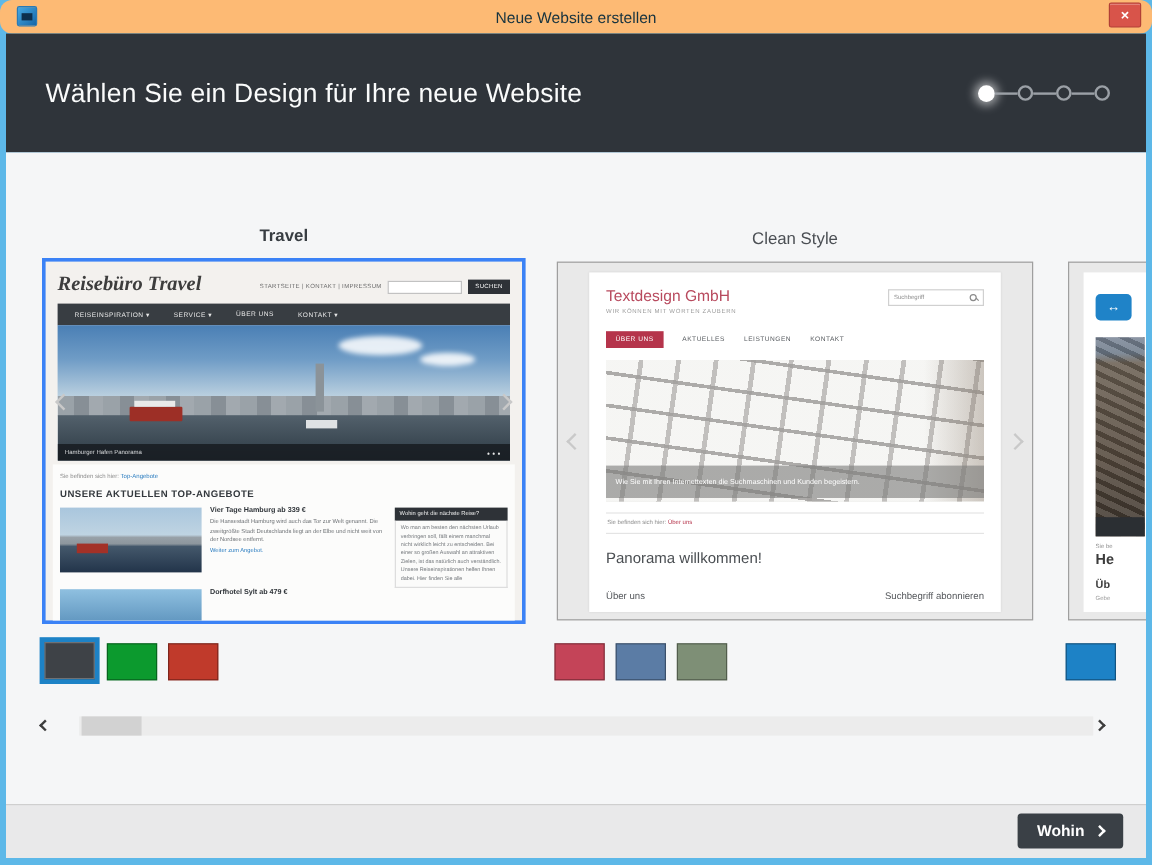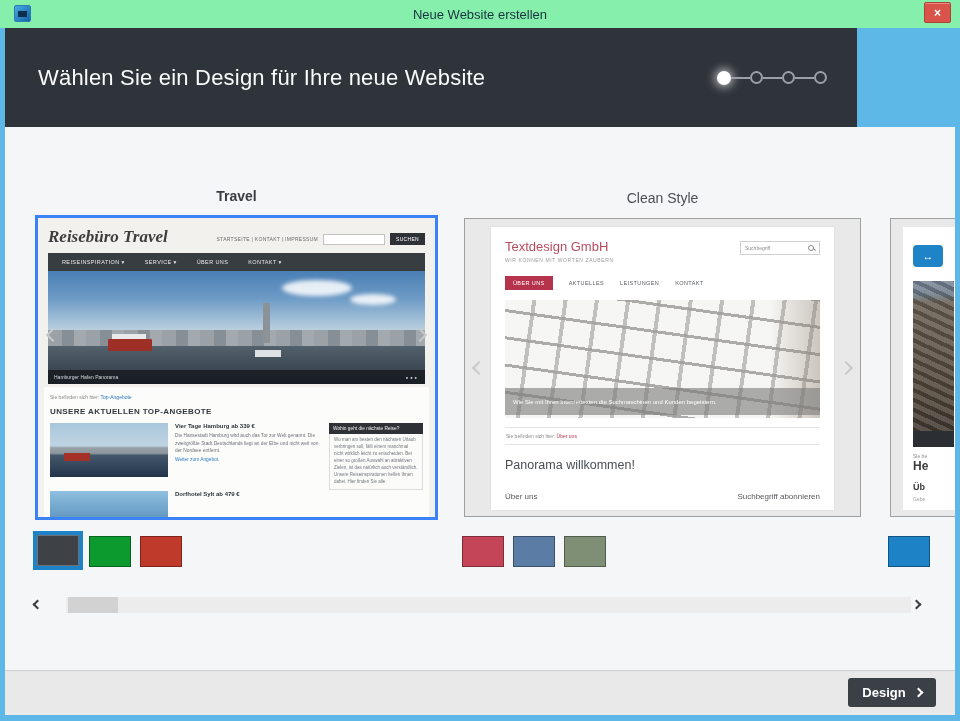--- a/index.html
+++ b/index.html
@@ -1,32 +1,32 @@
 <!DOCTYPE html>
 <html><head>
 <meta charset="utf-8">
 <style>
   * { margin:0; padding:0; box-sizing:border-box; }
   html,body { width:960px; height:721px; font-family:"Liberation Sans",sans-serif; }
   .window { position:relative; width:960px; height:721px; background:#5db8e8; overflow:hidden; }
 
   
-  .titlebar { position:absolute; left:0; top:0; width:960px; height:28px; background:#86efac;
-              display:flex; align-items:center; justify-content:center; }
+  .titlebar { position:absolute; left:0; top:0; width:960px; height:28px; background:#fdba74;
+              display:flex; align-items:center; justify-content:center;border-radius:10px; }
   .titlebar .title { font-size:13px; color:#17333f; }
   .appicon { position:absolute; left:14px; top:5px; width:17px; height:17px; border-radius:2px;
              background:linear-gradient(135deg,#47a9e3 0%,#1566a8 100%); border:1px solid #2a7ab5; }
   .appicon::after { content:""; position:absolute; left:3px; top:5px; width:9px; height:6px; background:#0d2f4e; }
   .closebtn { position:absolute; right:9px; top:2px; width:27px; height:21px; background:#d8544a;
               border:1px solid #b23f36; border-radius:2px; display:flex; align-items:center; justify-content:center;
               box-shadow:inset 0 1px 0 rgba(255,255,255,.35); cursor:pointer; }
   .closebtn span { color:#fff; font-size:12px; font-weight:bold; line-height:1; }
 
   
-  .header { position:absolute; left:5px; top:28px; width:852px; height:99px; background:#2f343a;text-align:center; }
+  .header { position:absolute; left:5px; top:28px; width:950px; height:99px; background:#2f343a;text-align:center; }
   .header h1 { position:absolute; left:33px; top:50%; transform:translateY(-50%);
                font-size:22px; font-weight:normal; color:#fafbfb; letter-spacing:.2px; }
   .stepper { position:absolute; right:30px; top:50%; transform:translateY(-50%); display:flex; align-items:center; }
   .dot { width:13px; height:13px; border:2px solid #9ba0a6; border-radius:50%; }
   .dot.active { width:14px; height:14px; border:none; background:#fff; box-shadow:0 0 8px 3px rgba(255,255,255,.55); }
   .sline { width:19px; height:2px; background:#9ba0a6; }
 
   
   .content { position:absolute; left:5px; top:127px; width:950px; height:543px; background:#f5f6f7; overflow:hidden; }
 
@@ -327,18 +327,18 @@
         <div class="sc-thumb"></div>
       </div>
       <div class="sc-arrow sc-right">
           <i></i>
         </div>
     </div>
   </div>
 
   <div class="footer">
     <button class="weiter">
-      <span>Design</span>
+      <span>Wohin</span>
       <i></i>
     </button>
   </div>
 
 </div>
 
 </body></html>

